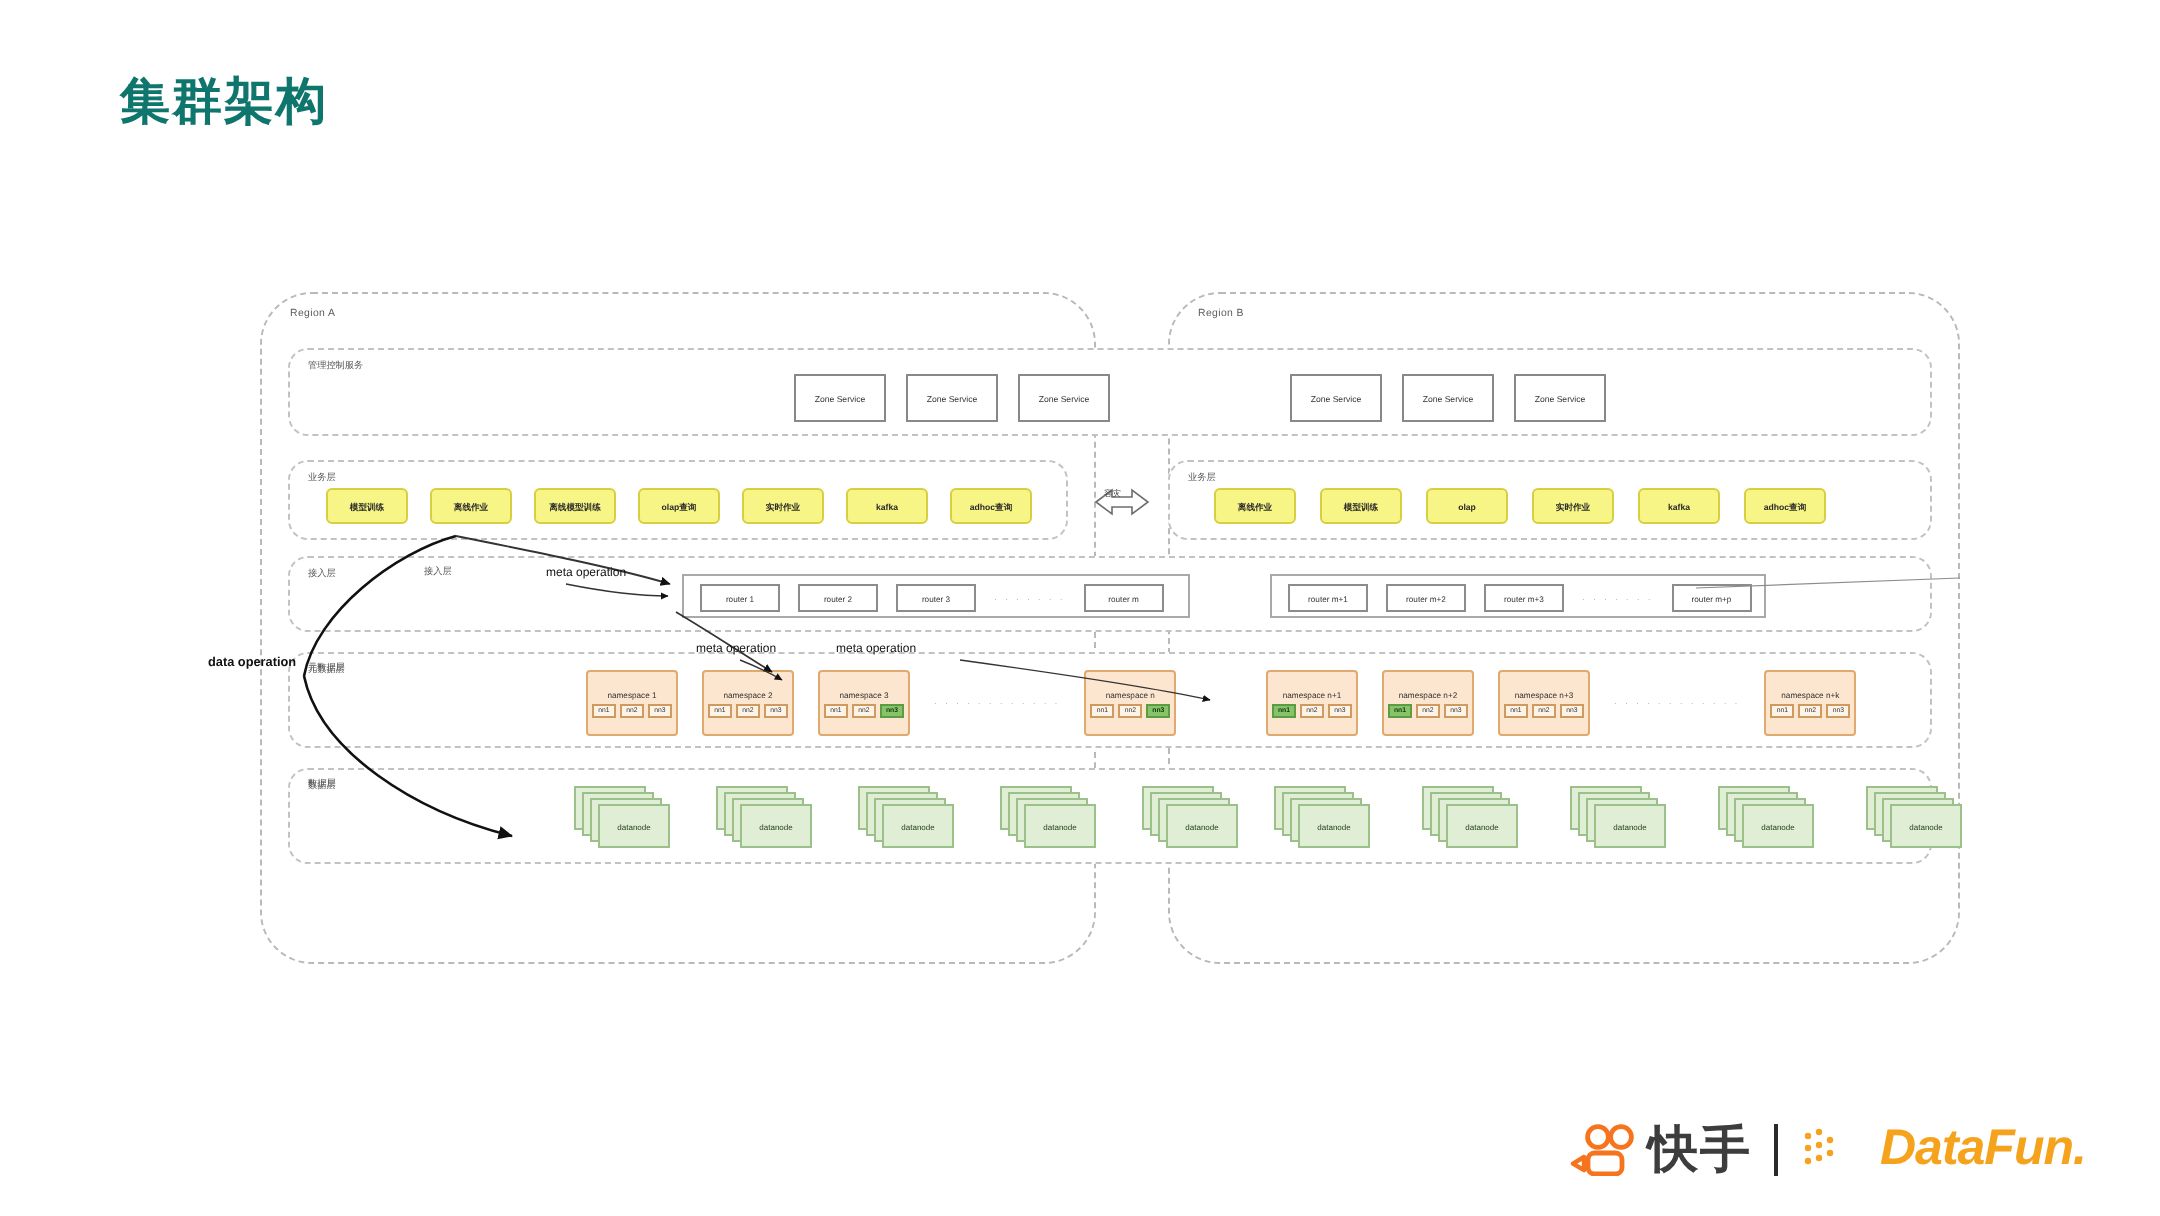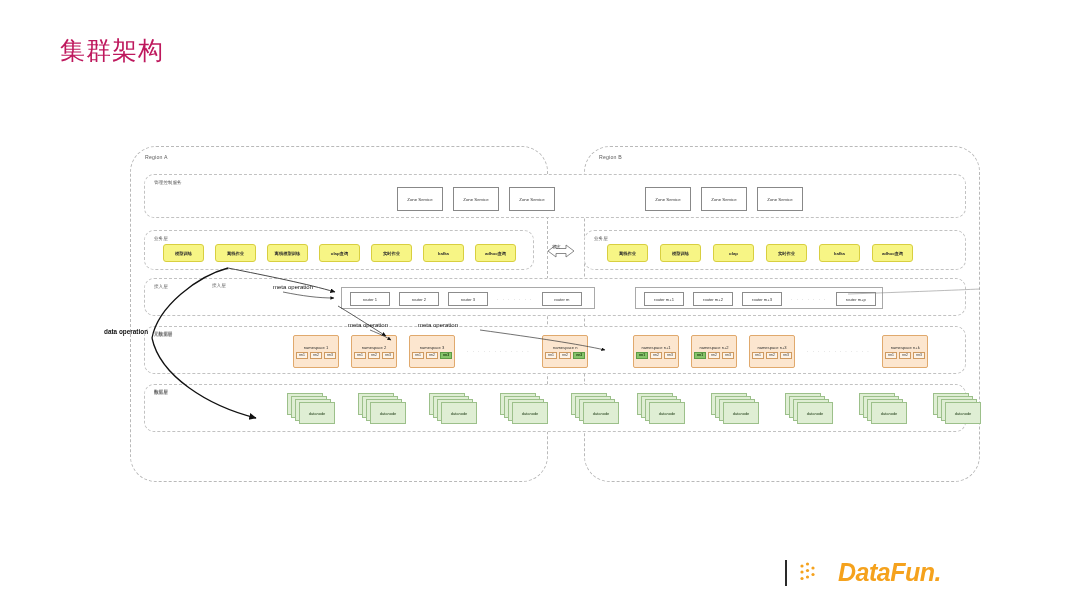--- a/index.html
+++ b/index.html
@@ -9,22 +9,22 @@
     background:#ffffff;
     font-family:"Liberation Sans","DejaVu Sans",sans-serif;
     color:#1a1a1a;
     overflow:hidden;
     position:relative;
   }
 
   
   .slide-title{
     position:absolute; left:60px; top:34px;
-    font-size:25px; font-weight:400; letter-spacing:1px;
-    color:#be185d;
+    font-size:25px; font-weight:700; letter-spacing:1px;
+    color:#0f766e;
   }
 
   
   .diagram{
     position:absolute; left:108px; top:126px;
     width:872px; height:360px;
   }
   .svg-layer{ position:absolute; left:0; top:0; width:100%; height:100%; pointer-events:none; }
 
   
@@ -402,20 +402,29 @@
   <div class="annot" style="left:165px; top:158px;">meta operation</div>
   <div class="annot" style="left:240px; top:196px;">meta operation</div>
   <div class="annot" style="left:310px; top:196px;">meta operation</div>
 
   <div class="layer-cap" style="left:104px; top:157px;">接入层</div>
   <div class="layer-cap" style="left:46px; top:205px;">元数据层</div>
   <div class="layer-cap" style="left:46px; top:263px;">数据层</div>
 </div>
 
 <div class="footer">
+  <div class="ks-logo">
+    <svg class="ks-mark" viewBox="0 0 34 26">
+      <circle cx="14" cy="6.5" r="5.2" fill="none" stroke="#f5741d" stroke-width="2.4"></circle>
+      <circle cx="25.5" cy="6.5" r="5.2" fill="none" stroke="#f5741d" stroke-width="2.4"></circle>
+      <rect x="9" y="14.5" width="17" height="10.5" rx="3.2" fill="none" stroke="#f5741d" stroke-width="2.4"></rect>
+      <path d="M7 16.5 L1.5 19.8 L7 23.1 Z" fill="none" stroke="#f5741d" stroke-width="2.2" stroke-linejoin="round"></path>
+    </svg>
+    <div class="ks-text">快手</div>
+  </div>
   <div class="divider"></div>
   <div class="df-logo">
     <svg width="24" height="26" viewBox="0 0 24 26">
       <circle cx="4" cy="6" r="1.6" fill="#f5a21d"></circle>
       <circle cx="9.5" cy="4" r="1.6" fill="#f5a21d"></circle>
       <circle cx="4" cy="12" r="1.6" fill="#f5a21d"></circle>
       <circle cx="9.5" cy="10.5" r="1.6" fill="#f5a21d"></circle>
       <circle cx="4" cy="18.5" r="1.6" fill="#f5a21d"></circle>
       <circle cx="9.5" cy="17" r="1.6" fill="#f5a21d"></circle>
       <circle cx="15" cy="8" r="1.6" fill="#f5a21d"></circle>

